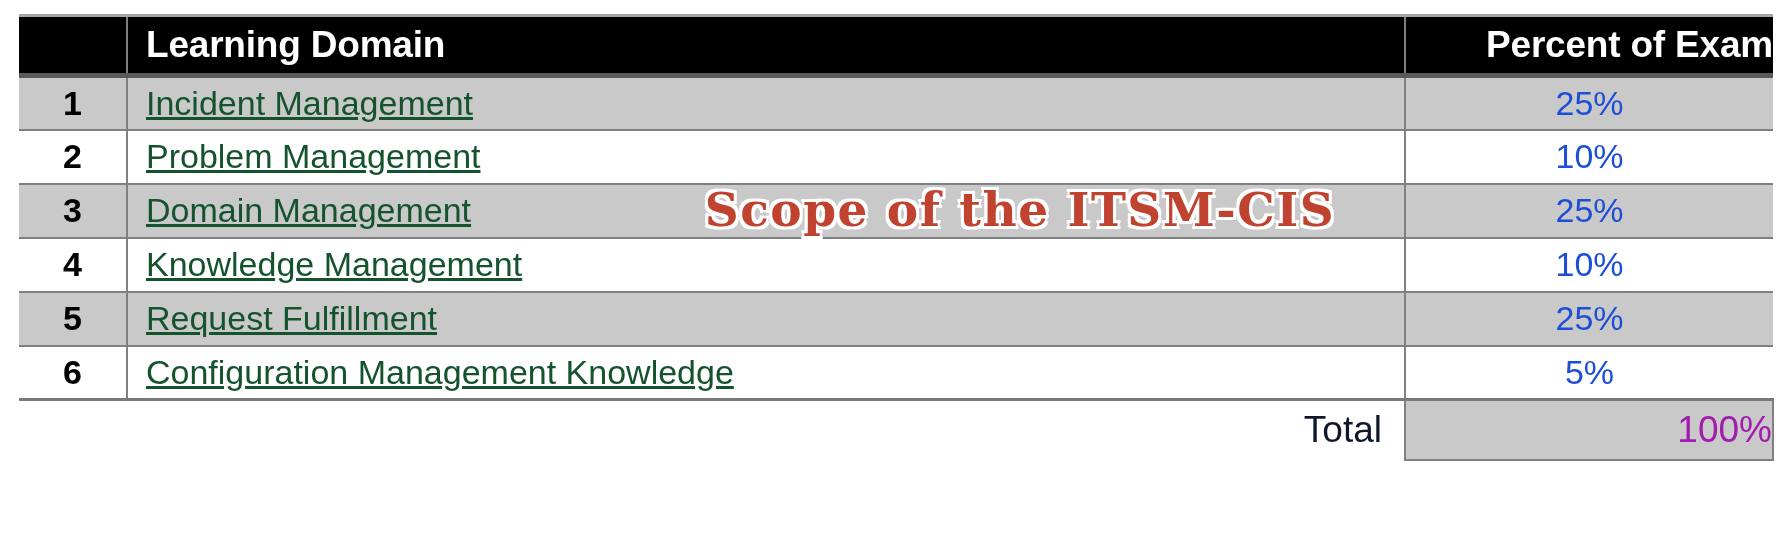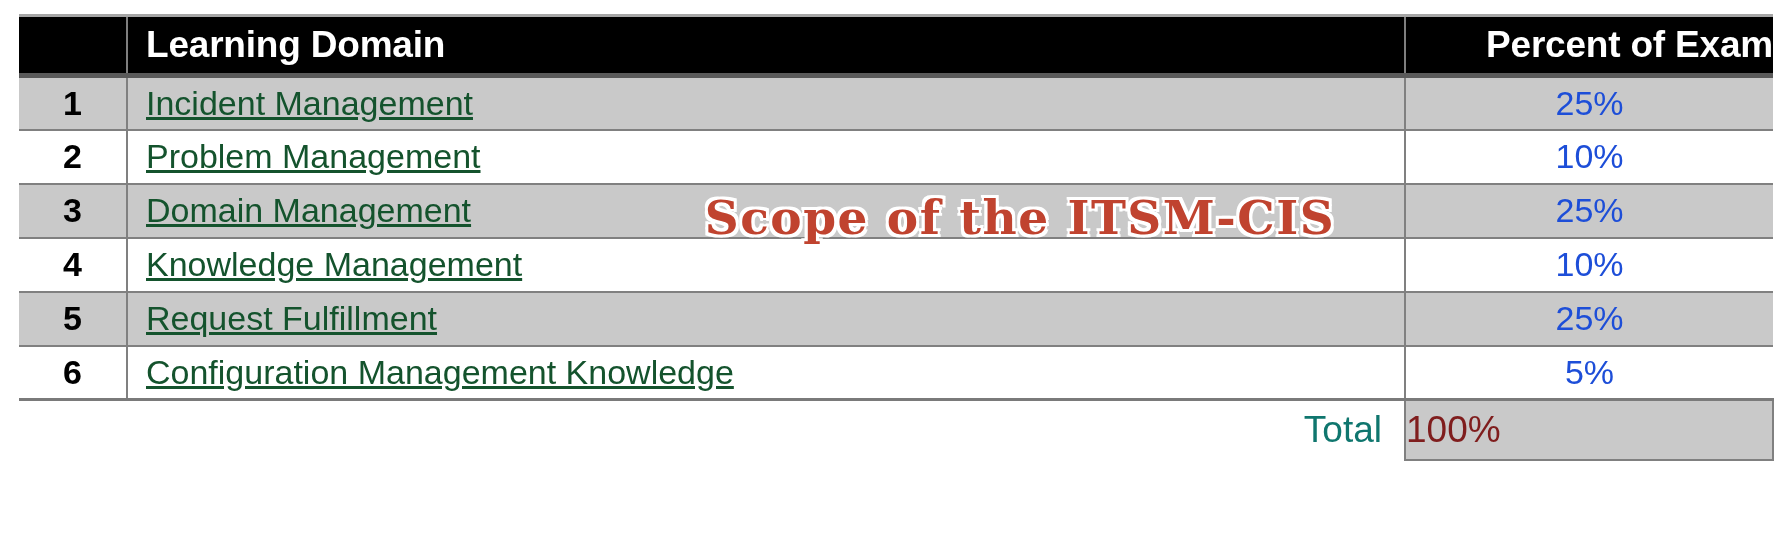--- a/index.html
+++ b/index.html
@@ -105,37 +105,37 @@
   
   tr.total-row { height: 60px; }
   .total-spacer {
     background: transparent;
     border: none;
   }
   .total-label {
     background: transparent;
     border: none;
     font-size: 37px;
-    color: #0f766e;
+    color: #0f172a;
     text-align: right;
     padding-right: 22px !important;
   }
   .total-value {
     background: #C9C9C9;
     border: 2px solid #808080;
     font-size: 37px;
-    color: #7f1d1d;
-    text-align: left;
+    color: #a21caf;
+    text-align: right;
   }
 
   
   #overlay-title {
     position: absolute;
     left: 630px;
-    top: 192px;
+    top: 184px;
     width: 780px;
     font-family: "DejaVu Serif", serif;
     font-weight: bold;
     font-style: normal;
     font-size: 47px;
     line-height: 52px;
     letter-spacing: 1.5px;
     color: #C0432F;
     white-space: nowrap;
     text-shadow:

